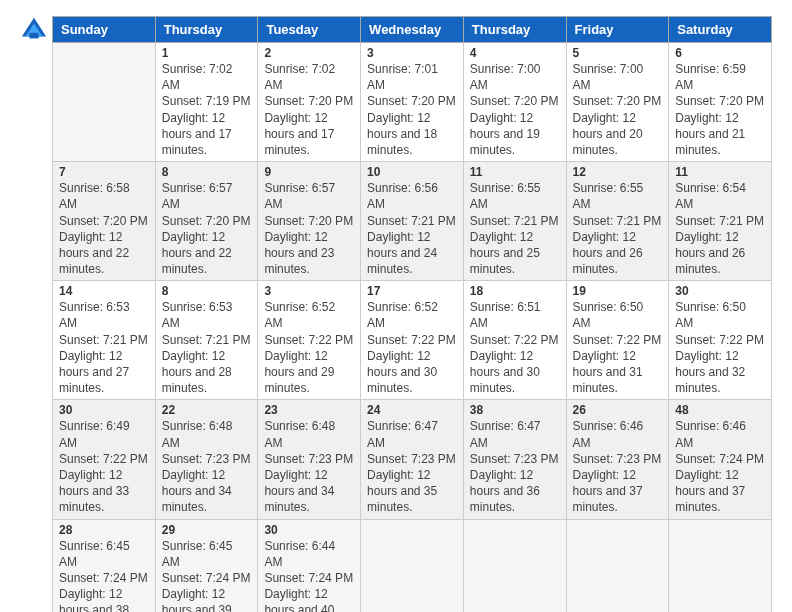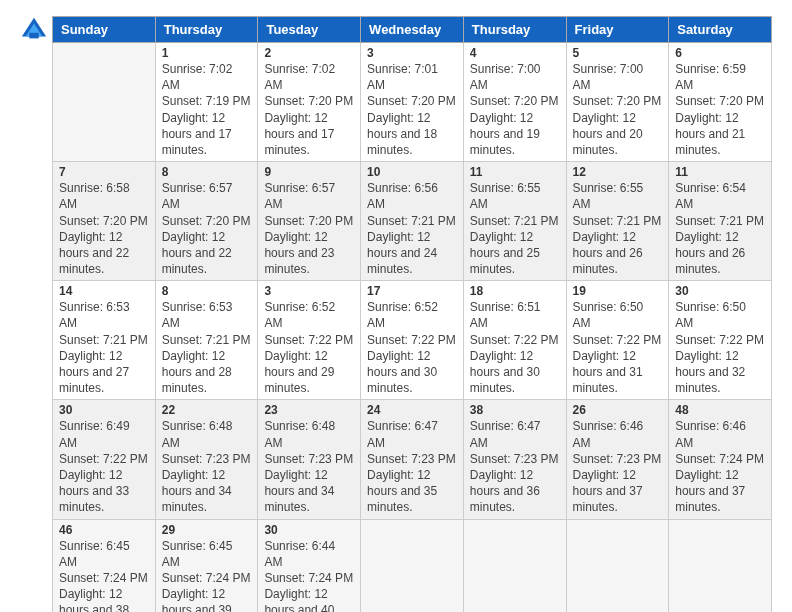--- a/index.html
+++ b/index.html
@@ -243,21 +243,21 @@
             <span class="day-number">26</span>
             <div class="day-info">Sunrise: 6:46 AM<br>Sunset: 7:23 PM<br>Daylight: 12 hours and 37 minutes.</div>
           </td>
           <td>
             <span class="day-number">48</span>
             <div class="day-info">Sunrise: 6:46 AM<br>Sunset: 7:24 PM<br>Daylight: 12 hours and 37 minutes.</div>
           </td>
         </tr>
         <tr class="last-row">
           <td>
-            <span class="day-number">46</span>
+            <span class="day-number">28</span>
             <div class="day-info">Sunrise: 6:45 AM<br>Sunset: 7:24 PM<br>Daylight: 12 hours and 38 minutes.</div>
           </td>
           <td>
             <span class="day-number">29</span>
             <div class="day-info">Sunrise: 6:45 AM<br>Sunset: 7:24 PM<br>Daylight: 12 hours and 39 minutes.</div>
           </td>
           <td>
             <span class="day-number">30</span>
             <div class="day-info">Sunrise: 6:44 AM<br>Sunset: 7:24 PM<br>Daylight: 12 hours and 40 minutes.</div>
           </td>

